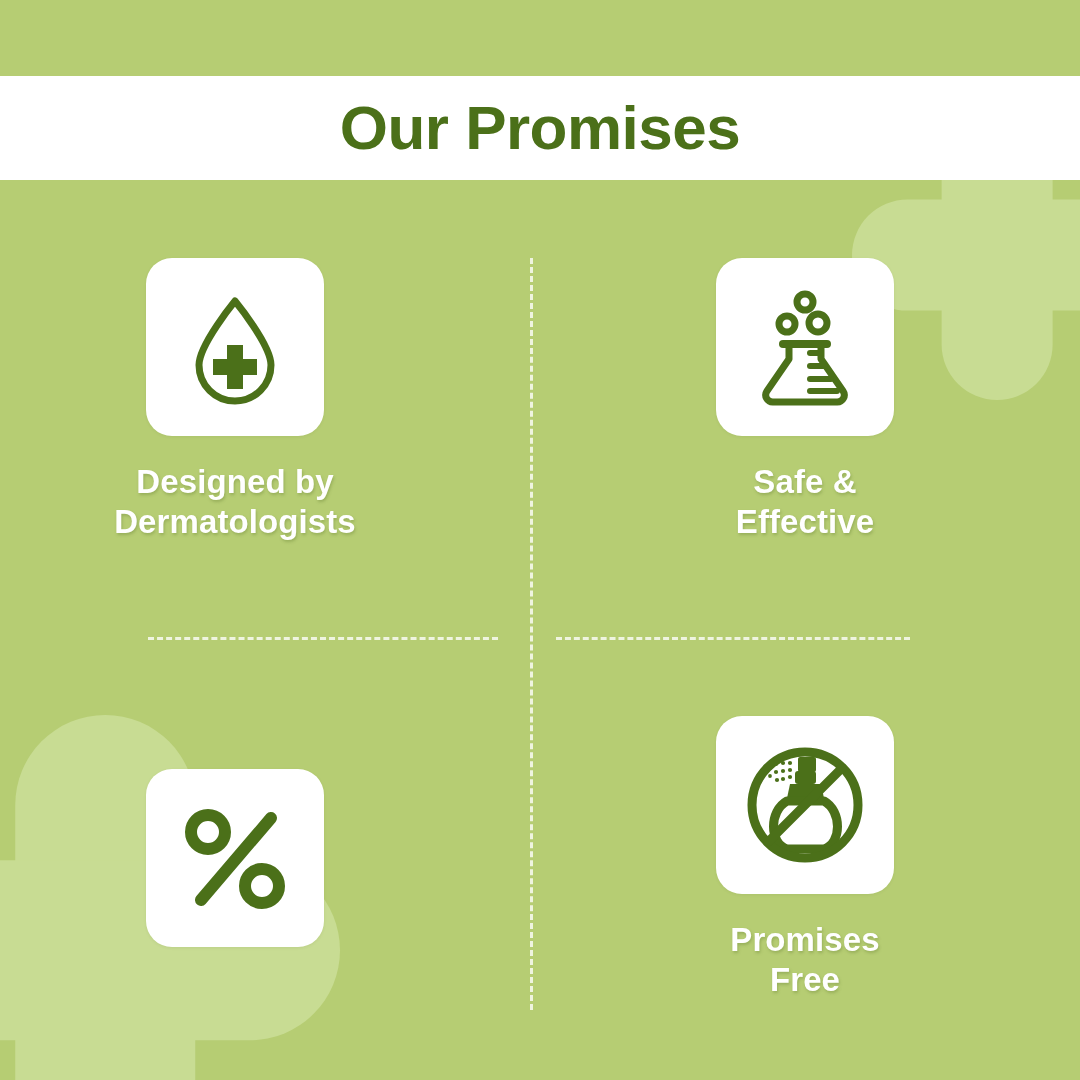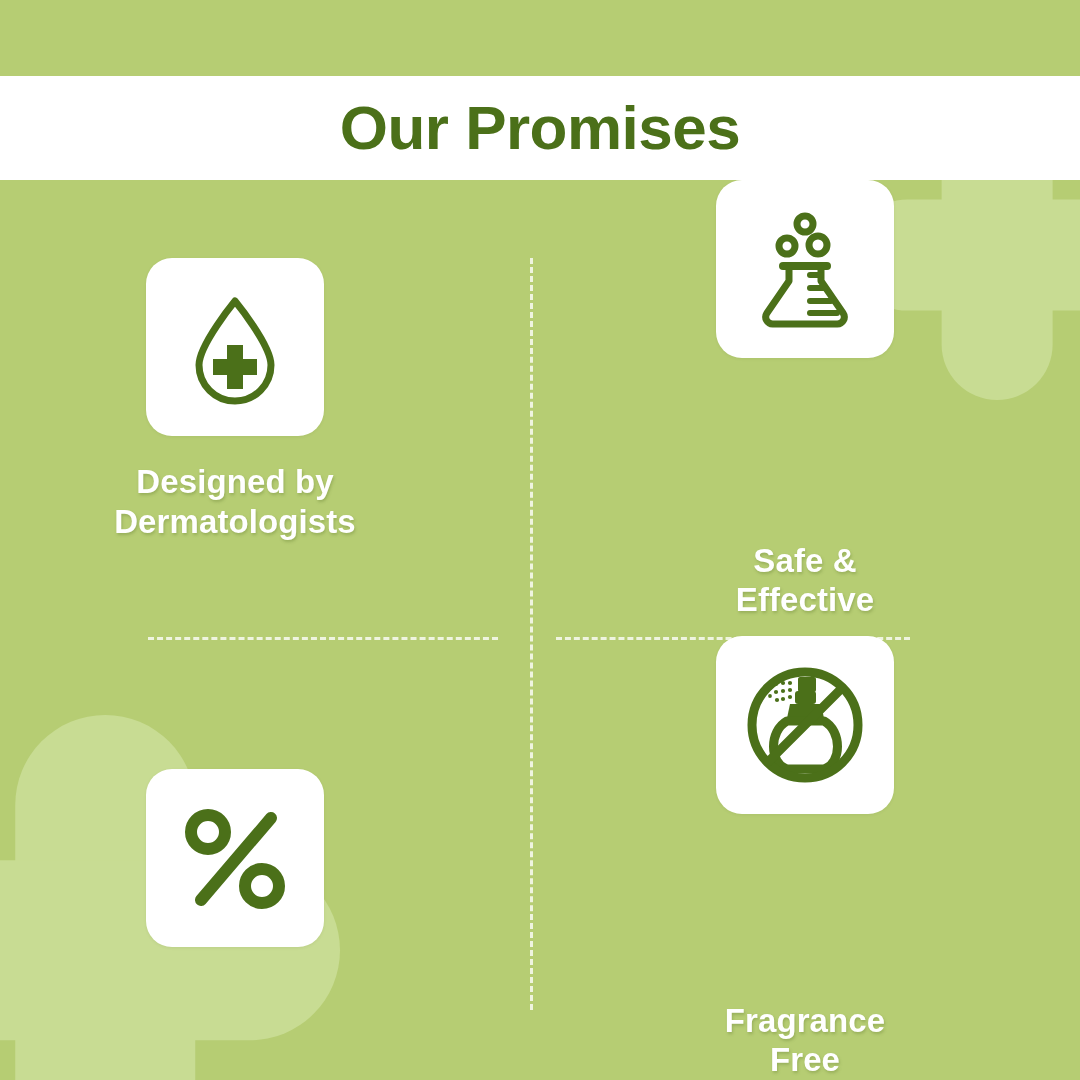--- a/index.html
+++ b/index.html
@@ -98,21 +98,21 @@
   }
 
   .promise-cell {
     position: relative;
     display: flex;
     flex-direction: column;
     align-items: center;
     justify-content: center;
   }
   .promise-cell.col-left  { padding-right: 70px; }
-  .promise-cell.col-right { padding-right: 10px; justify-content: space-between; }
+  .promise-cell.col-right { padding-right: 10px; }
   .promise-cell.row-top    { padding-bottom: 10px; }
   .promise-cell.row-bottom { padding-top: 6px; }
 
   .icon-card {
     width: 178px;
     height: 178px;
     background: #ffffff;
     border-radius: 26px;
     display: flex;
     align-items: center;
@@ -254,18 +254,18 @@
                 <circle cx="32" cy="35" r="2.1"></circle>
               <circle cx="25" cy="23" r="1.9"></circle>
                 <circle cx="25" cy="31" r="1.9"></circle>
             </g>
 
             <circle cx="60" cy="60" r="53" fill="none" stroke="#4b7019" stroke-width="9"></circle>
             <line x1="23" y1="97" x2="97" y2="23" stroke="#4b7019" stroke-width="9" stroke-linecap="round"></line>
           </svg>
         </span>
       </div>
-      <div class="promise-label">Fragrance
+      <div class="promise-label">Promises
 Free</div>
     </div>
 
   </div>
 </div>
 
 </body></html>

